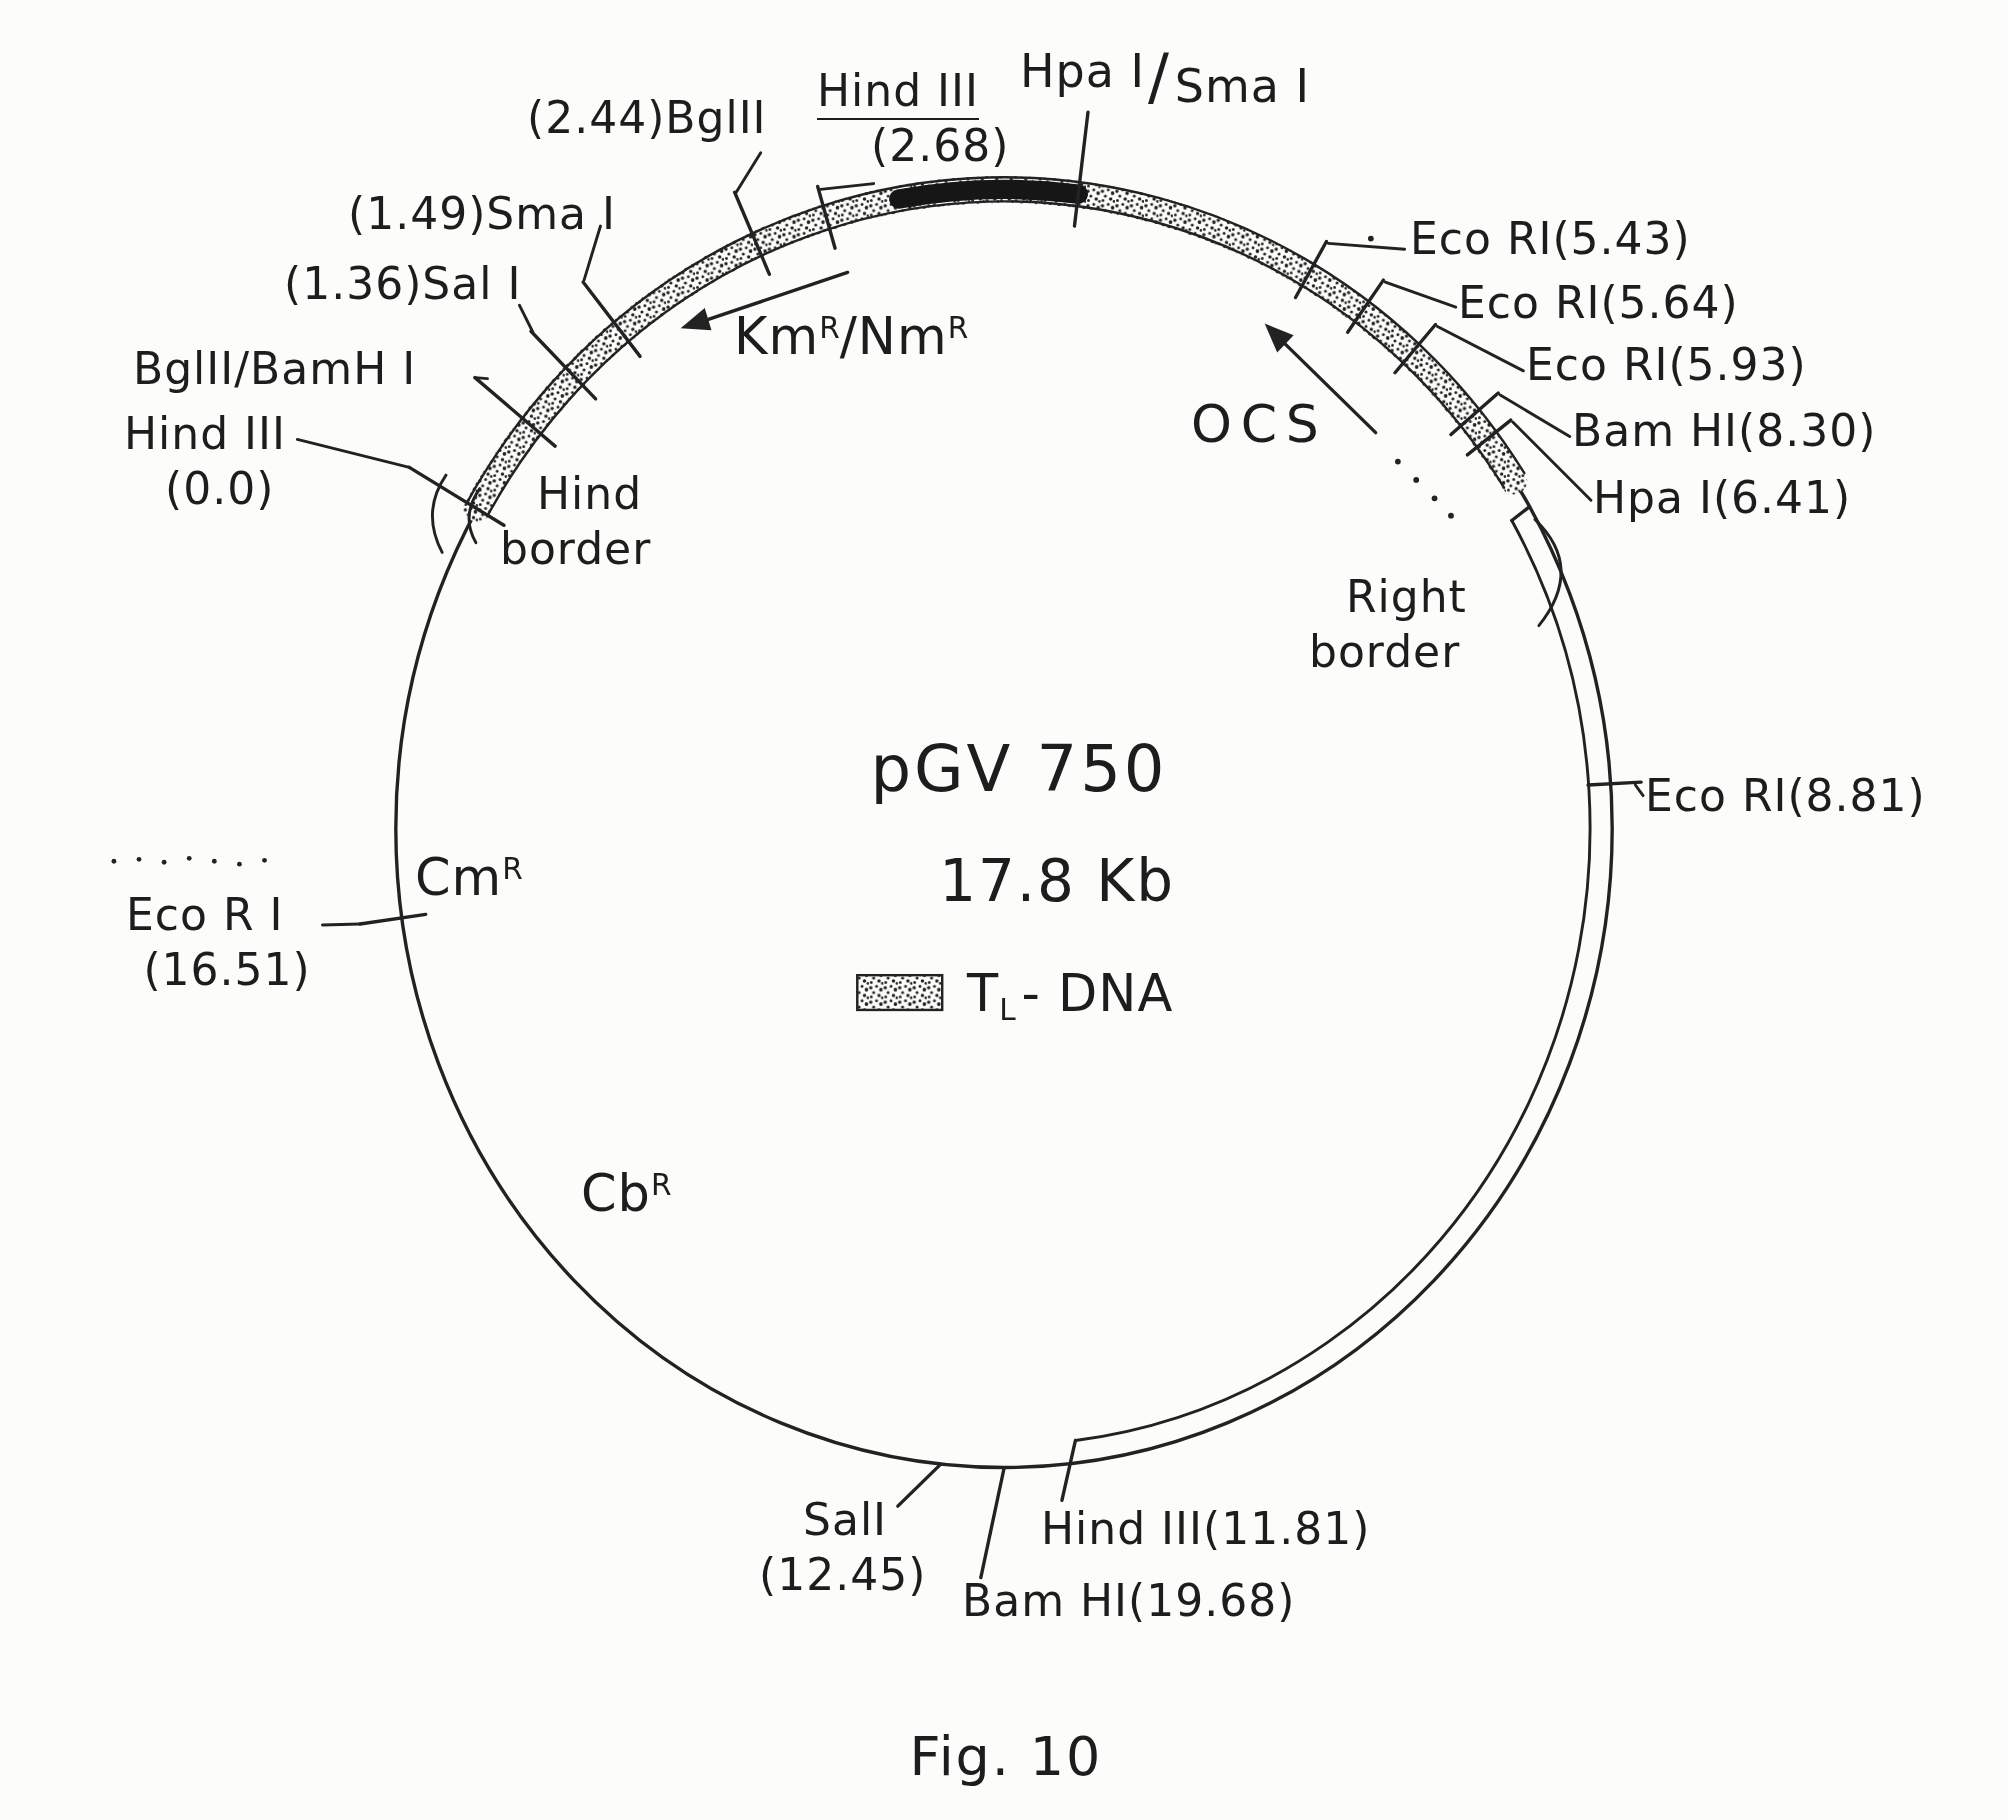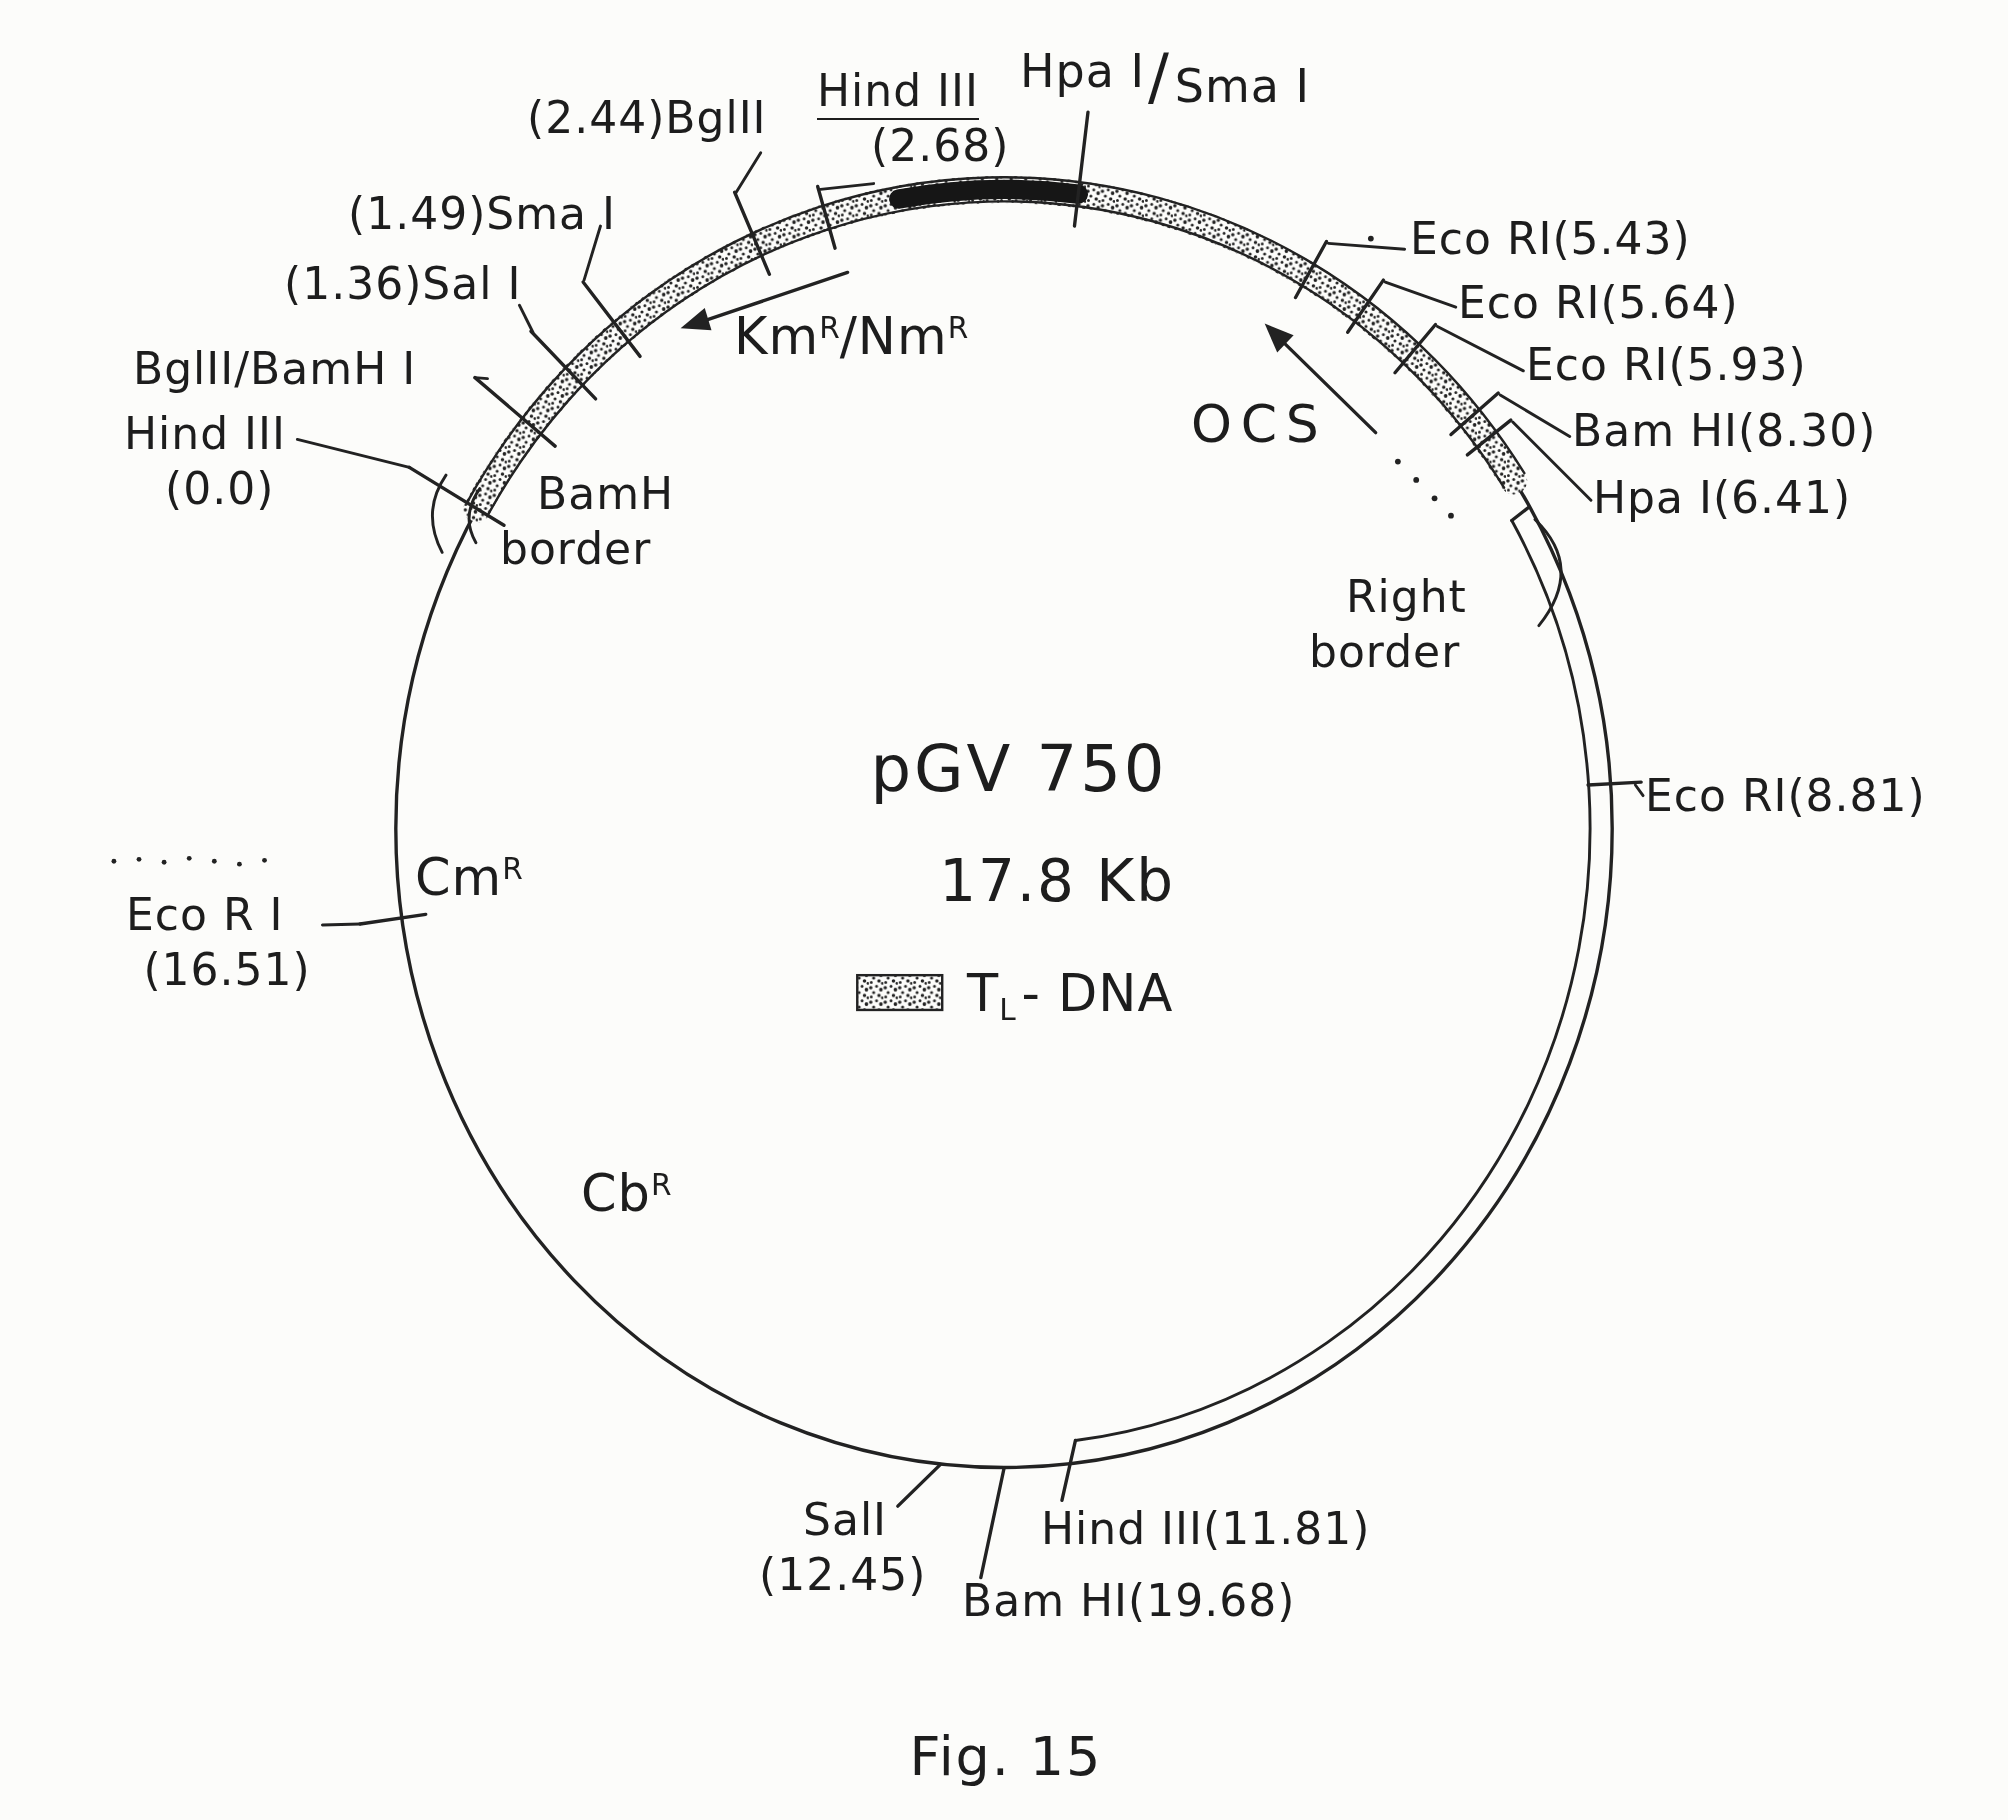--- a/index.html
+++ b/index.html
@@ -152,21 +152,21 @@
   <div class="lbl" style="left:133px;top:342px;">
     <span>BglII/BamH I</span>
   </div>
 
   <div class="lbl" style="left:124px;top:407px;">
     <span>Hind III</span>
     <span class="ind" style="margin-left:41px;">(0.0)</span>
   </div>
 
   <div class="lbl" style="left:500px;top:467px;">
-    <span class="ind" style="margin-left:37px;">BamH</span>
+    <span class="ind" style="margin-left:37px;">Hind</span>
     <span class="ind">border</span>
   </div>
 
   <div class="lbl gene" style="left:734px;top:305px;">
     <span>Km</span><span class="sup">R</span><span>/Nm</span><span class="sup">R</span>
   </div>
 
   <div class="lbl ocs" style="left:1191px;top:392px;">
     <span>OCS</span>
   </div>
@@ -232,17 +232,17 @@
   <div class="lbl" style="left:962px;top:1574px;">
     <span>Bam HI(19.68)</span>
   </div>
 
   <div class="lbl" style="left:759px;top:1493px;">
     <span class="ind" style="margin-left:44px;">SalI</span>
     <span class="ind">(12.45)</span>
   </div>
 
   <div class="lbl cap ctr" style="left:1006px;top:1724px;">
-    <span>Fig. 15</span>
+    <span>Fig. 10</span>
   </div>
 
 </div>
 
 
 </body></html>

